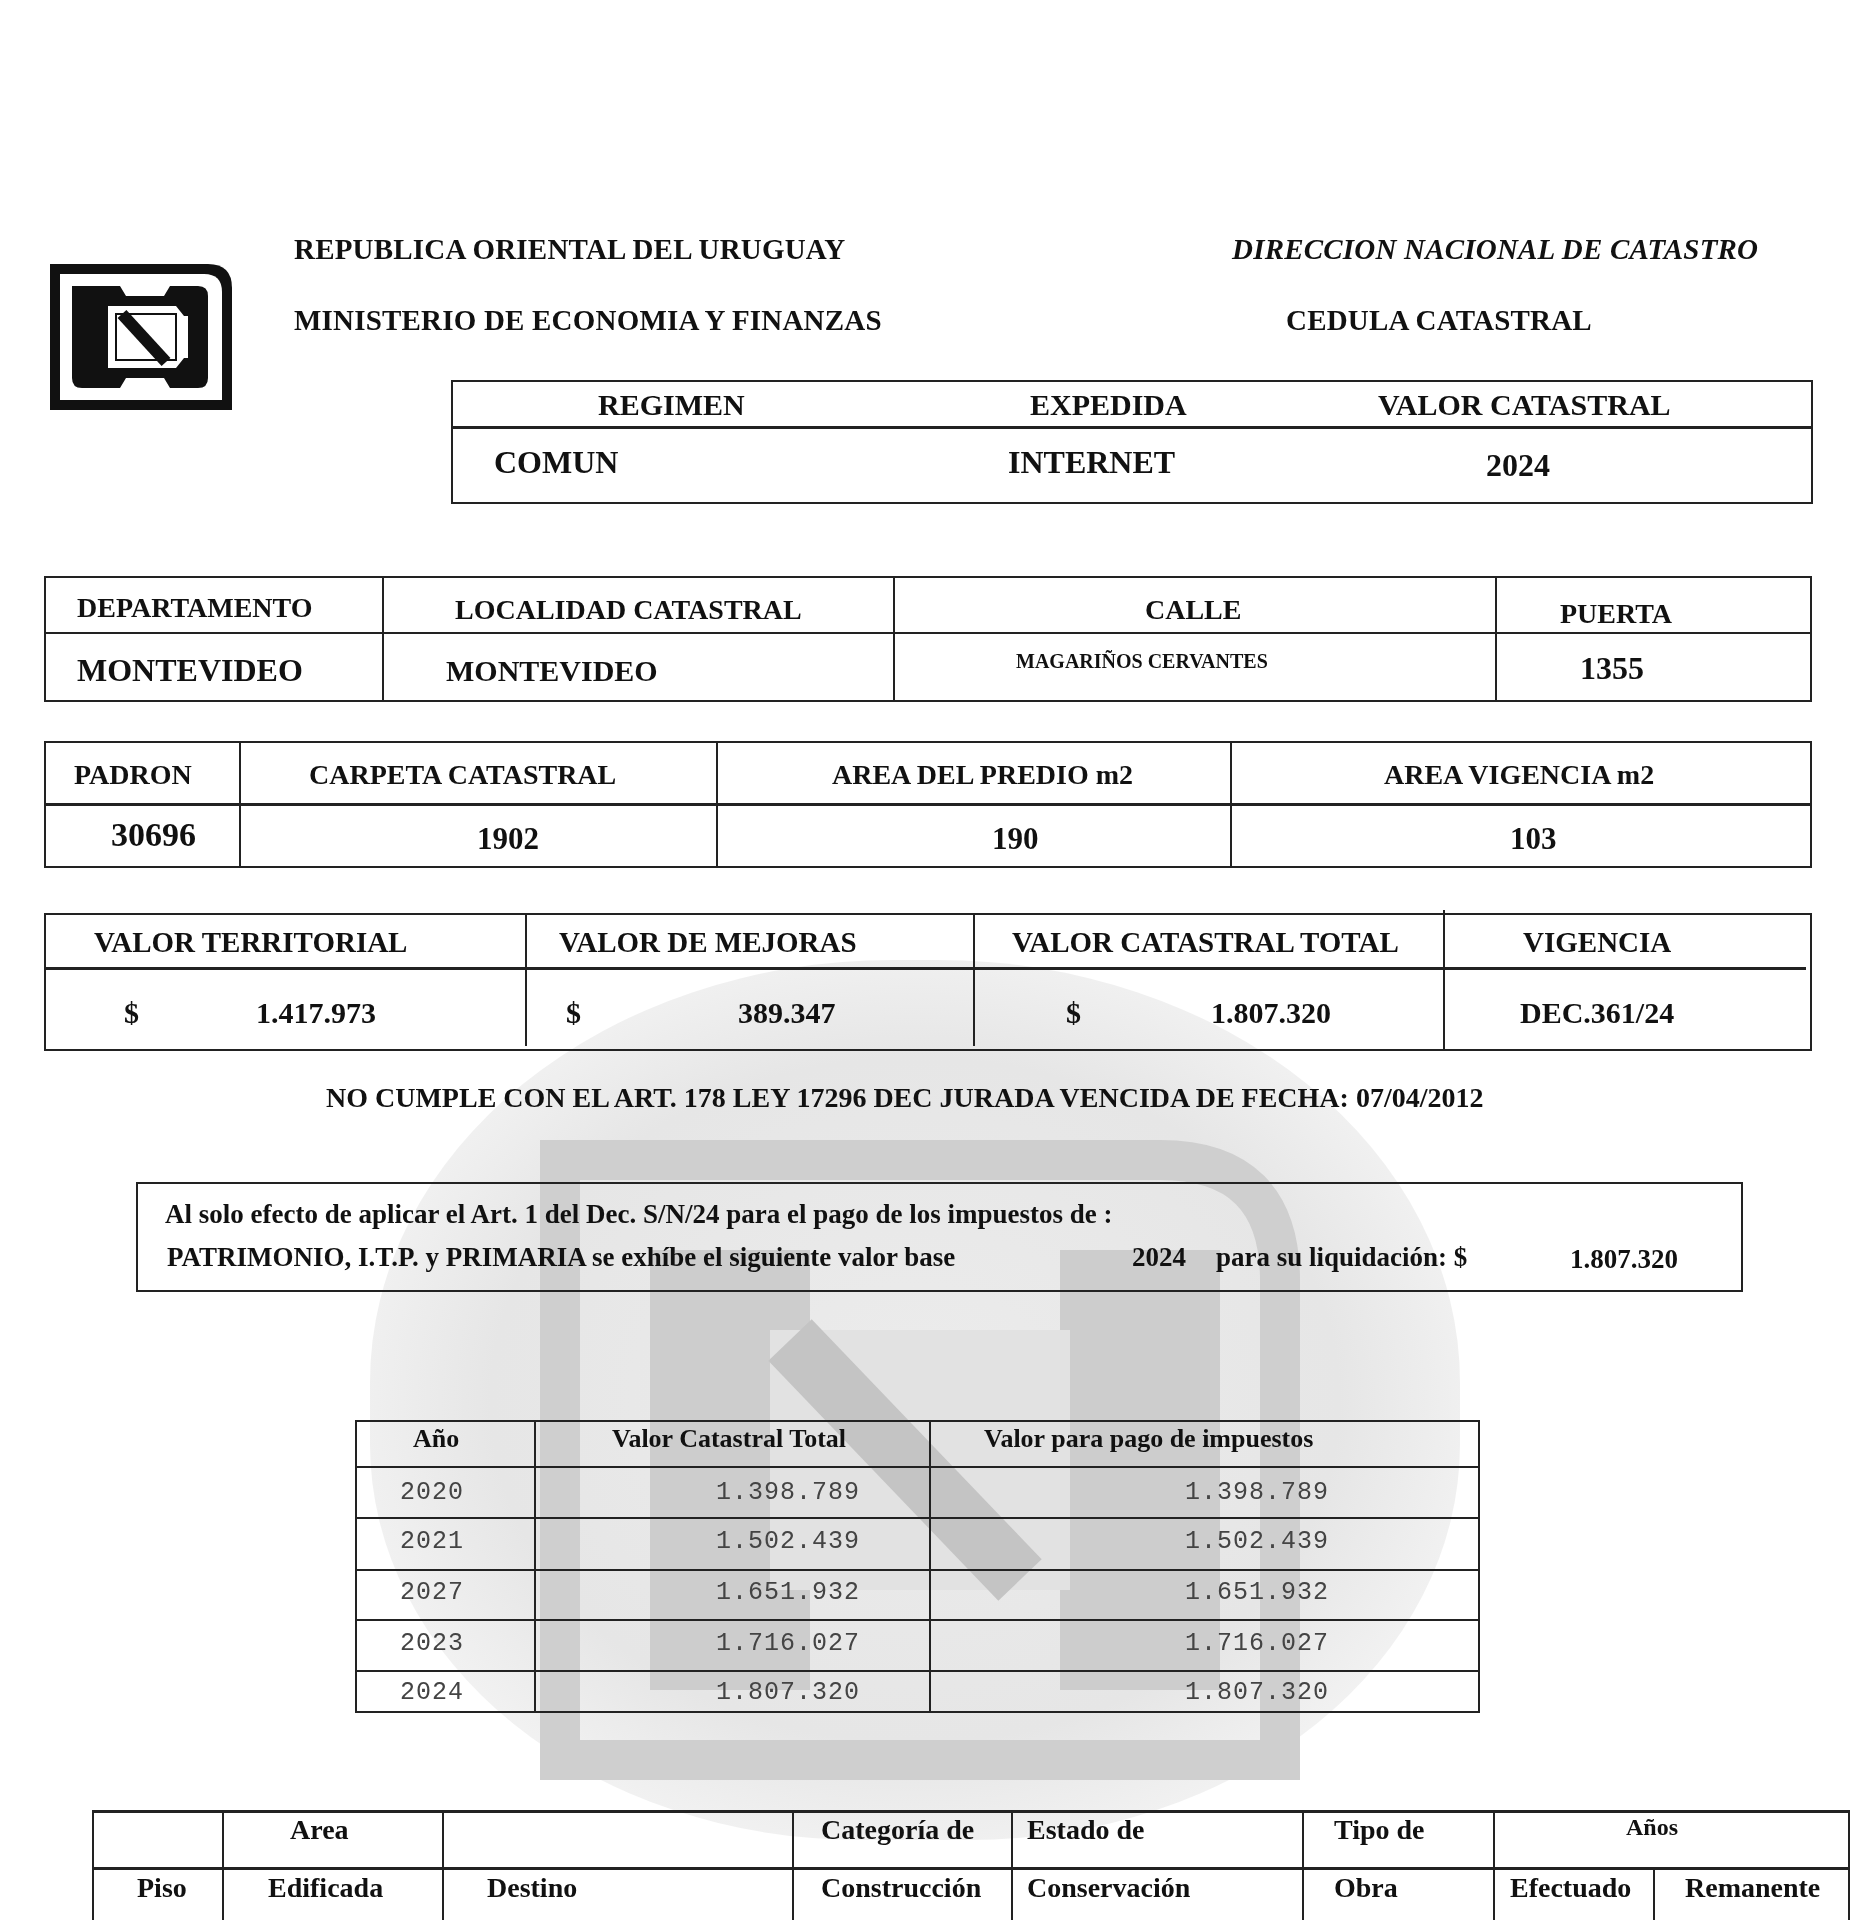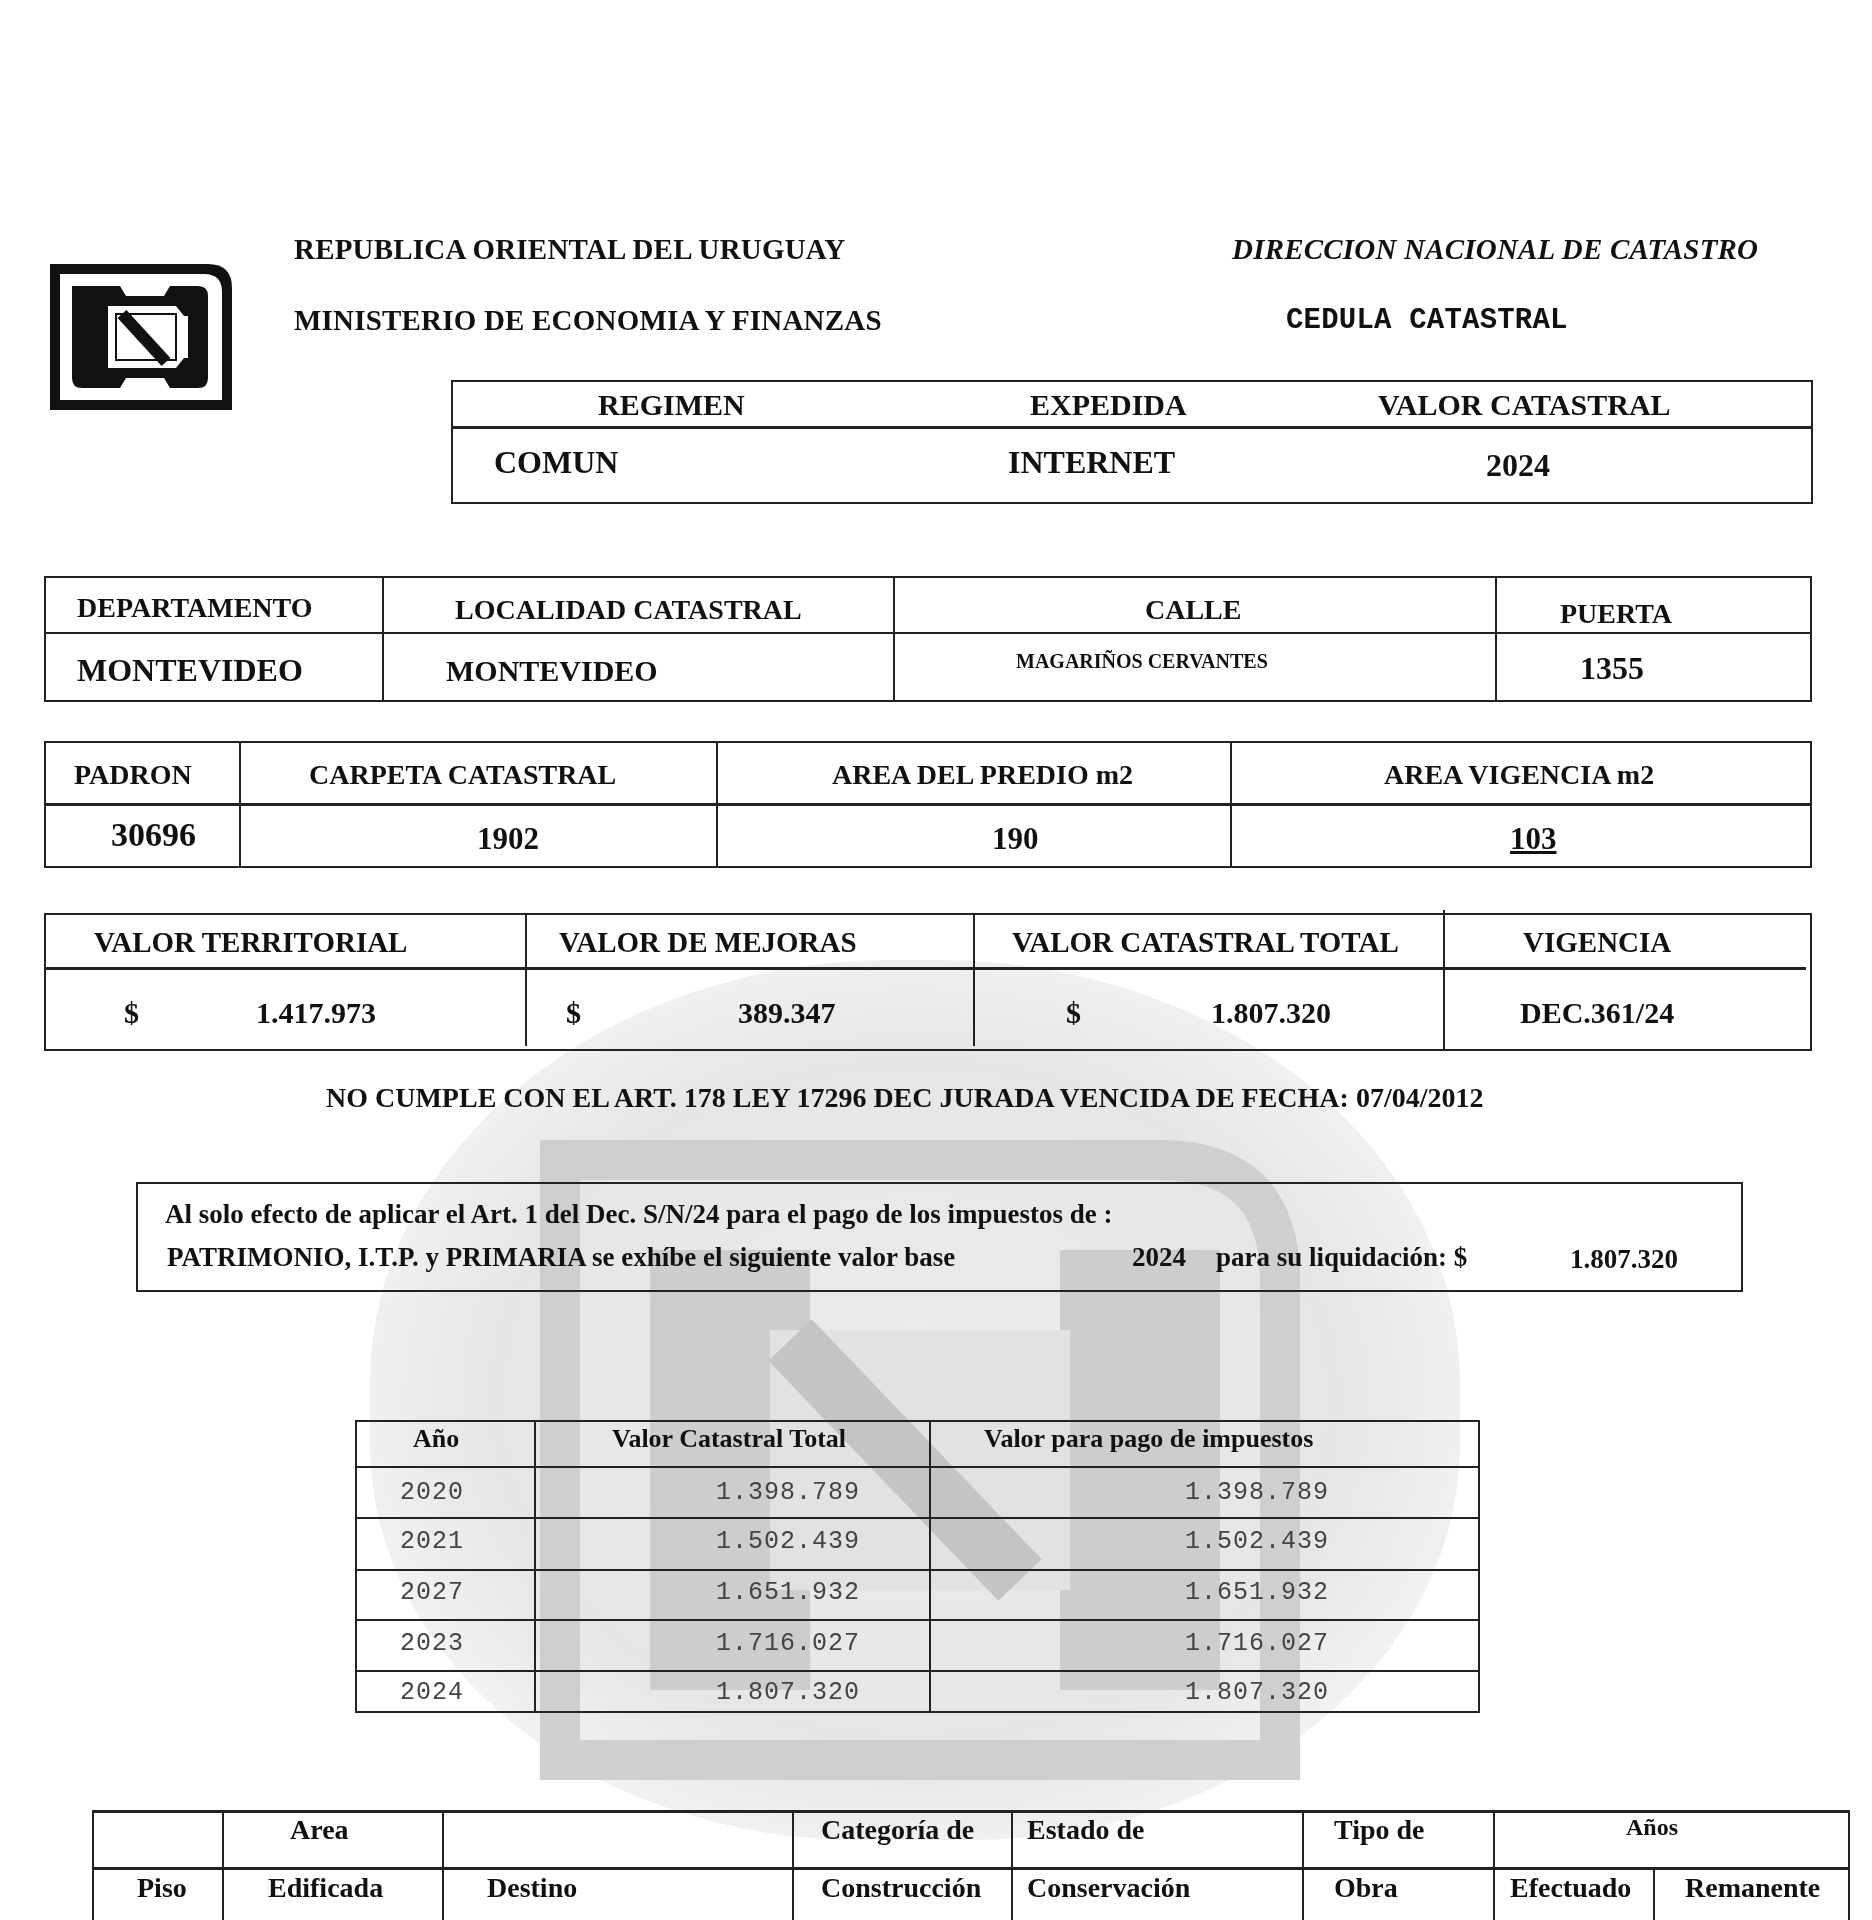--- a/index.html
+++ b/index.html
@@ -35,21 +35,21 @@
   <path d="M12 12 H156 Q174 12 174 30 V138 H12 Z" fill="#fff"></path>
   <path d="M24 24 H72 L78 34 H116 L122 24 H150 Q160 24 160 34 V116 Q160 126 150 126 H122 L116 116 H78 L72 126 H34 Q24 126 24 116 Z" fill="#111"></path>
   <path d="M60 44 H128 L136 54 H140 V96 H136 L128 106 H60 Z" fill="#fff"></path>
   <rect x="68" y="52" width="60" height="46" fill="#fff" stroke="#111" stroke-width="2"></rect>
   <path d="M74 52 L118 100" stroke="#111" stroke-width="12"></path>
 </svg>
 
 <div class="abs hdr" style="left:294px;top:233px;">REPUBLICA ORIENTAL DEL URUGUAY</div>
 <div class="abs hdr" style="left:294px;top:304px;">MINISTERIO DE ECONOMIA Y FINANZAS</div>
 <div class="abs hdr" style="left:1232px;top:233px;font-style:italic;">DIRECCION NACIONAL DE CATASTRO</div>
-<div class="abs hdr" style="left:1286px;top:304px;font-family:Liberation Mono, monospace;">CEDULA CATASTRAL</div>
+<div class="abs hdr" style="left:1286px;top:304px;">CEDULA CATASTRAL</div>
 
 <div class="box" style="left:451px;top:380px;width:1362px;height:124px;"></div>
 <div class="hline" style="left:451px;top:426px;width:1362px;"></div>
 <div class="cell" style="left:598px;top:388px;">REGIMEN</div>
 <div class="cell" style="left:1030px;top:388px;">EXPEDIDA</div>
 <div class="cell" style="left:1378px;top:388px;">VALOR CATASTRAL</div>
 <div class="cell" style="left:494px;top:444px;font-size:32px;">COMUN</div>
 <div class="cell" style="left:1008px;top:444px;font-size:32px;">INTERNET</div>
 <div class="cell" style="left:1486px;top:447px;font-size:32px;">2024</div>
 
@@ -72,21 +72,21 @@
 <div class="vline" style="left:239px;top:741px;height:127px;"></div>
 <div class="vline" style="left:716px;top:741px;height:127px;"></div>
 <div class="vline" style="left:1230px;top:741px;height:127px;"></div>
 <div class="cell" style="left:74px;top:759px;font-size:28px;">PADRON</div>
 <div class="cell" style="left:309px;top:759px;font-size:28px;">CARPETA CATASTRAL</div>
 <div class="cell" style="left:832px;top:759px;font-size:28px;">AREA DEL PREDIO m2</div>
 <div class="cell" style="left:1384px;top:759px;font-size:28px;">AREA VIGENCIA m2</div>
 <div class="cell" style="left:111px;top:816px;font-size:34px;">30696</div>
 <div class="cell" style="left:477px;top:821px;font-size:31px;">1902</div>
 <div class="cell" style="left:992px;top:821px;font-size:31px;">190</div>
-<div class="cell" style="left:1510px;top:821px;font-size:31px;text-decoration:underline;">103</div>
+<div class="cell" style="left:1510px;top:821px;font-size:31px;">103</div>
 
 <div class="box" style="left:44px;top:913px;width:1768px;height:138px;"></div>
 <div class="hline" style="left:44px;top:967px;width:1762px;"></div>
 <div class="vline" style="left:525px;top:913px;height:133px;"></div>
 <div class="vline" style="left:973px;top:913px;height:133px;"></div>
 <div class="vline" style="left:1443px;top:910px;height:140px;"></div>
 <div class="cell" style="left:94px;top:926px;font-size:29px;">VALOR TERRITORIAL</div>
 <div class="cell" style="left:559px;top:926px;font-size:29px;">VALOR DE MEJORAS</div>
 <div class="cell" style="left:1012px;top:926px;font-size:29px;">VALOR CATASTRAL TOTAL</div>
 <div class="cell" style="left:1523px;top:926px;font-size:29px;">VIGENCIA</div>

